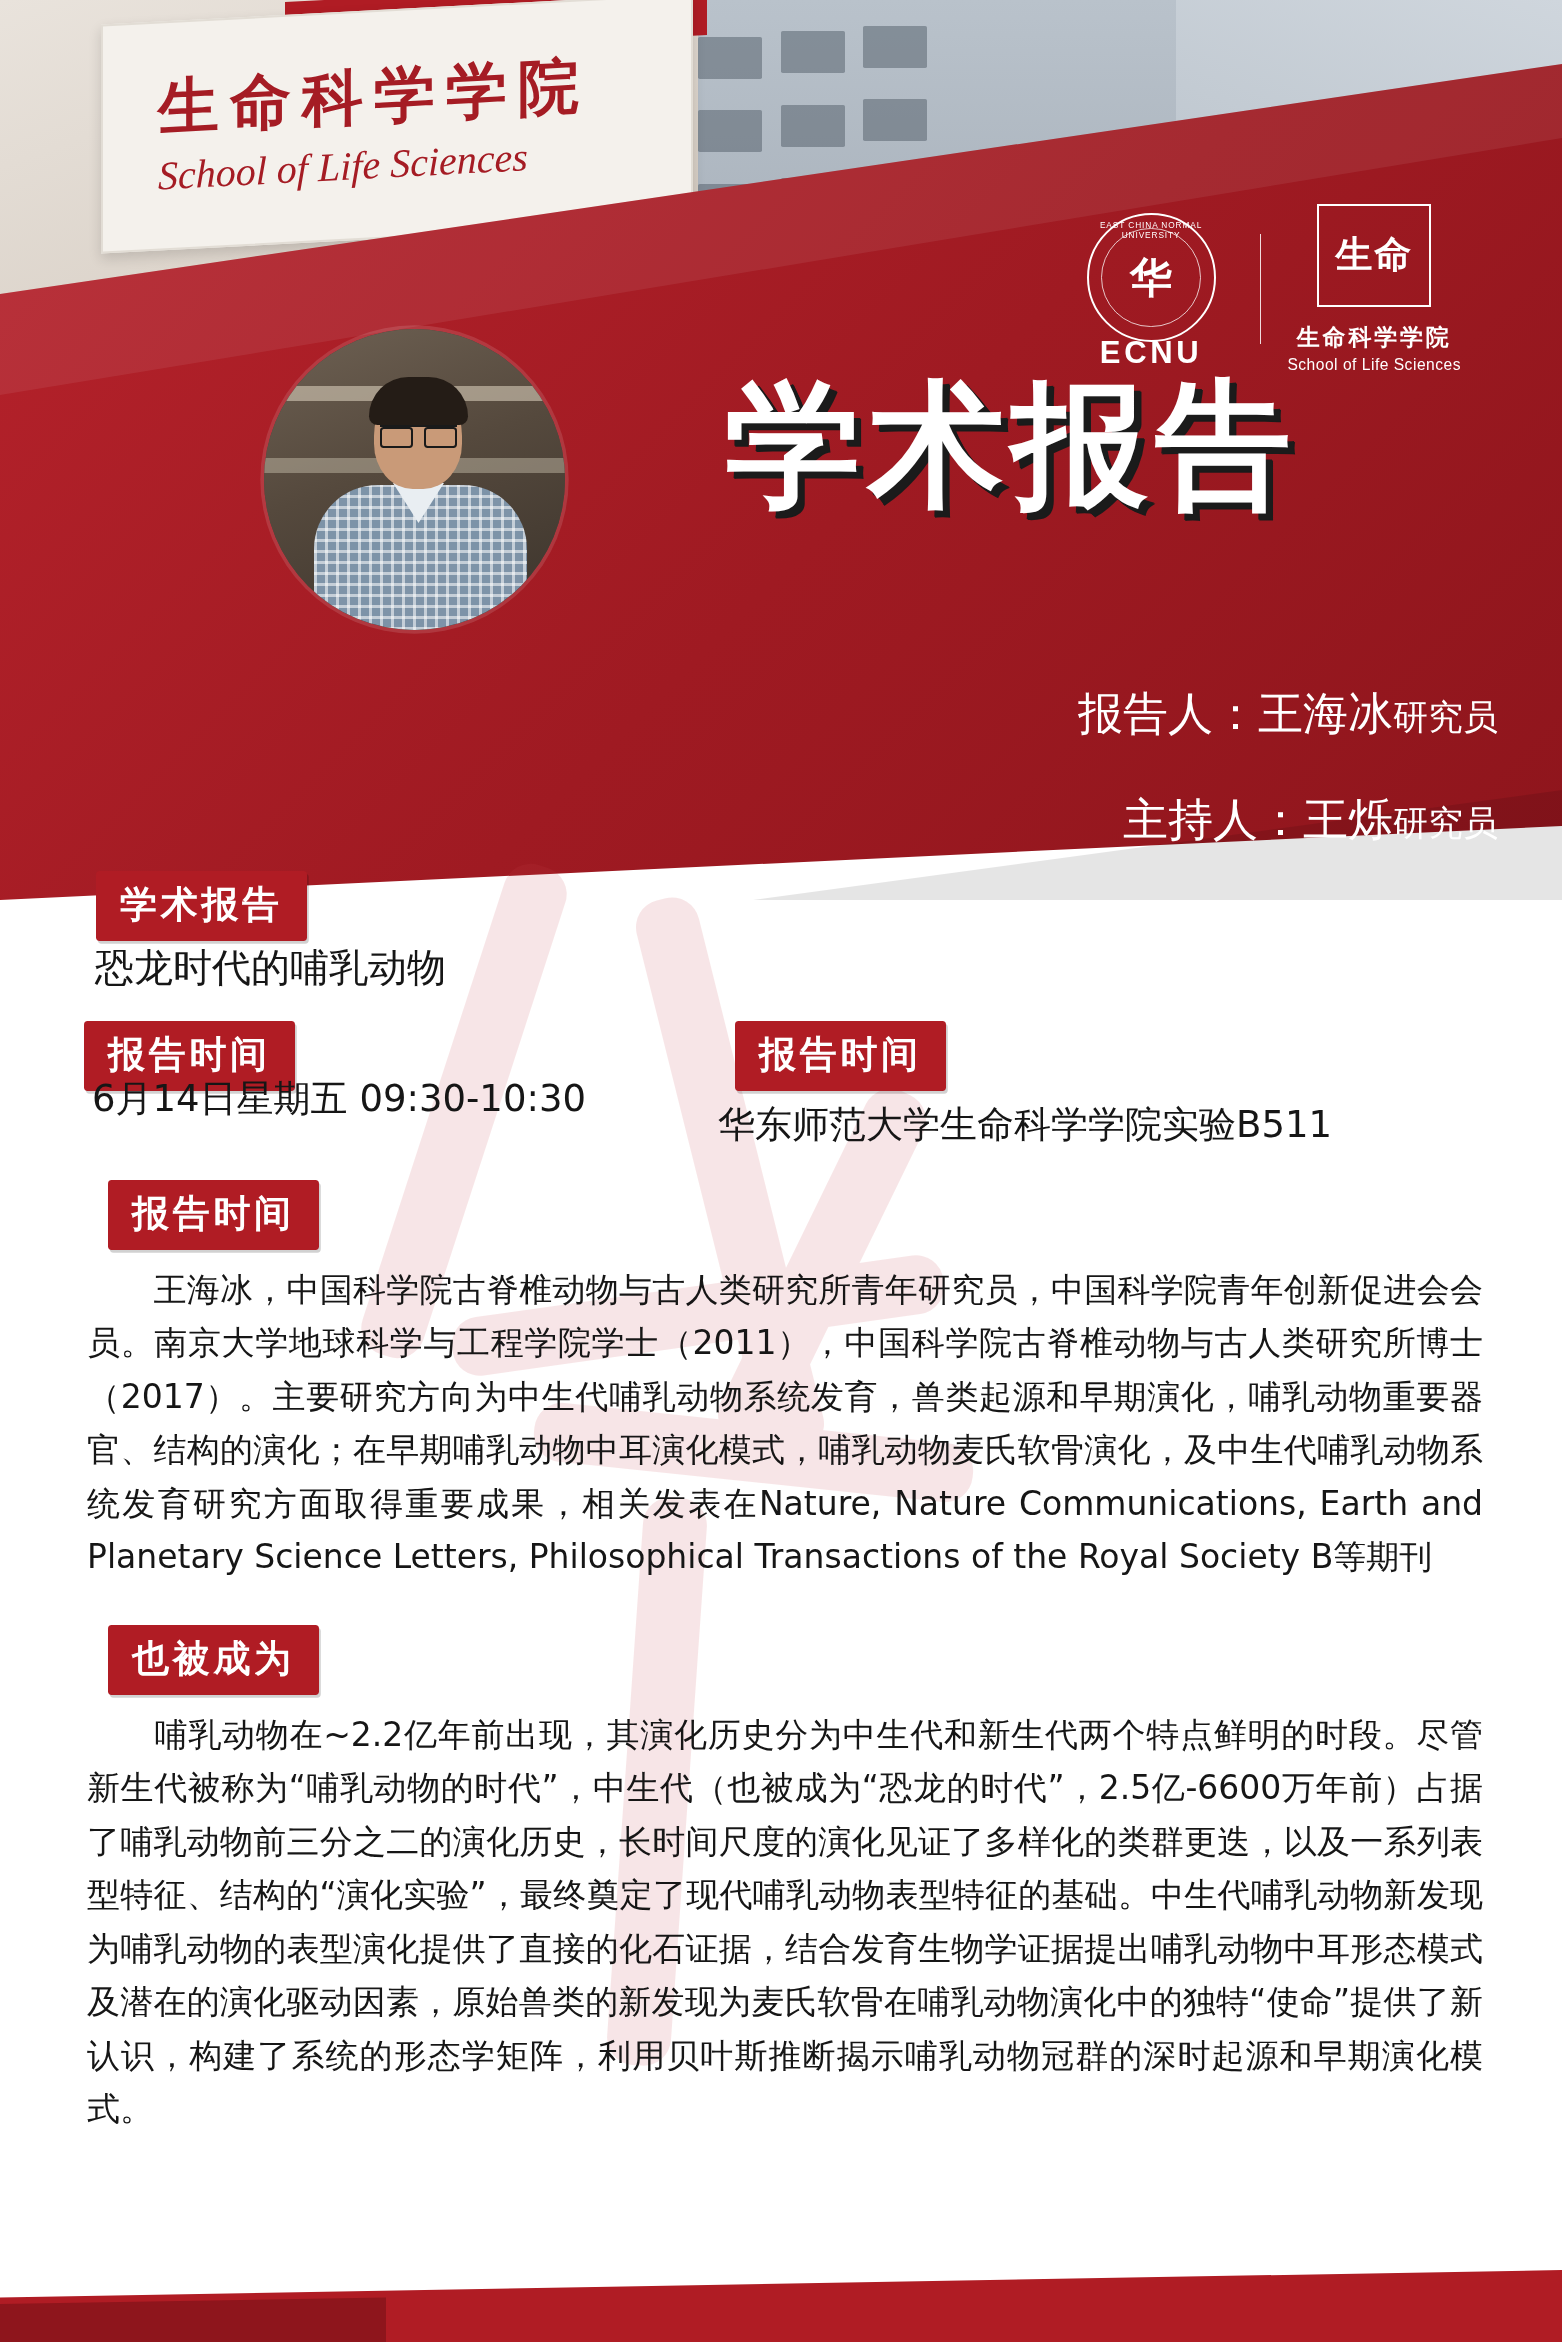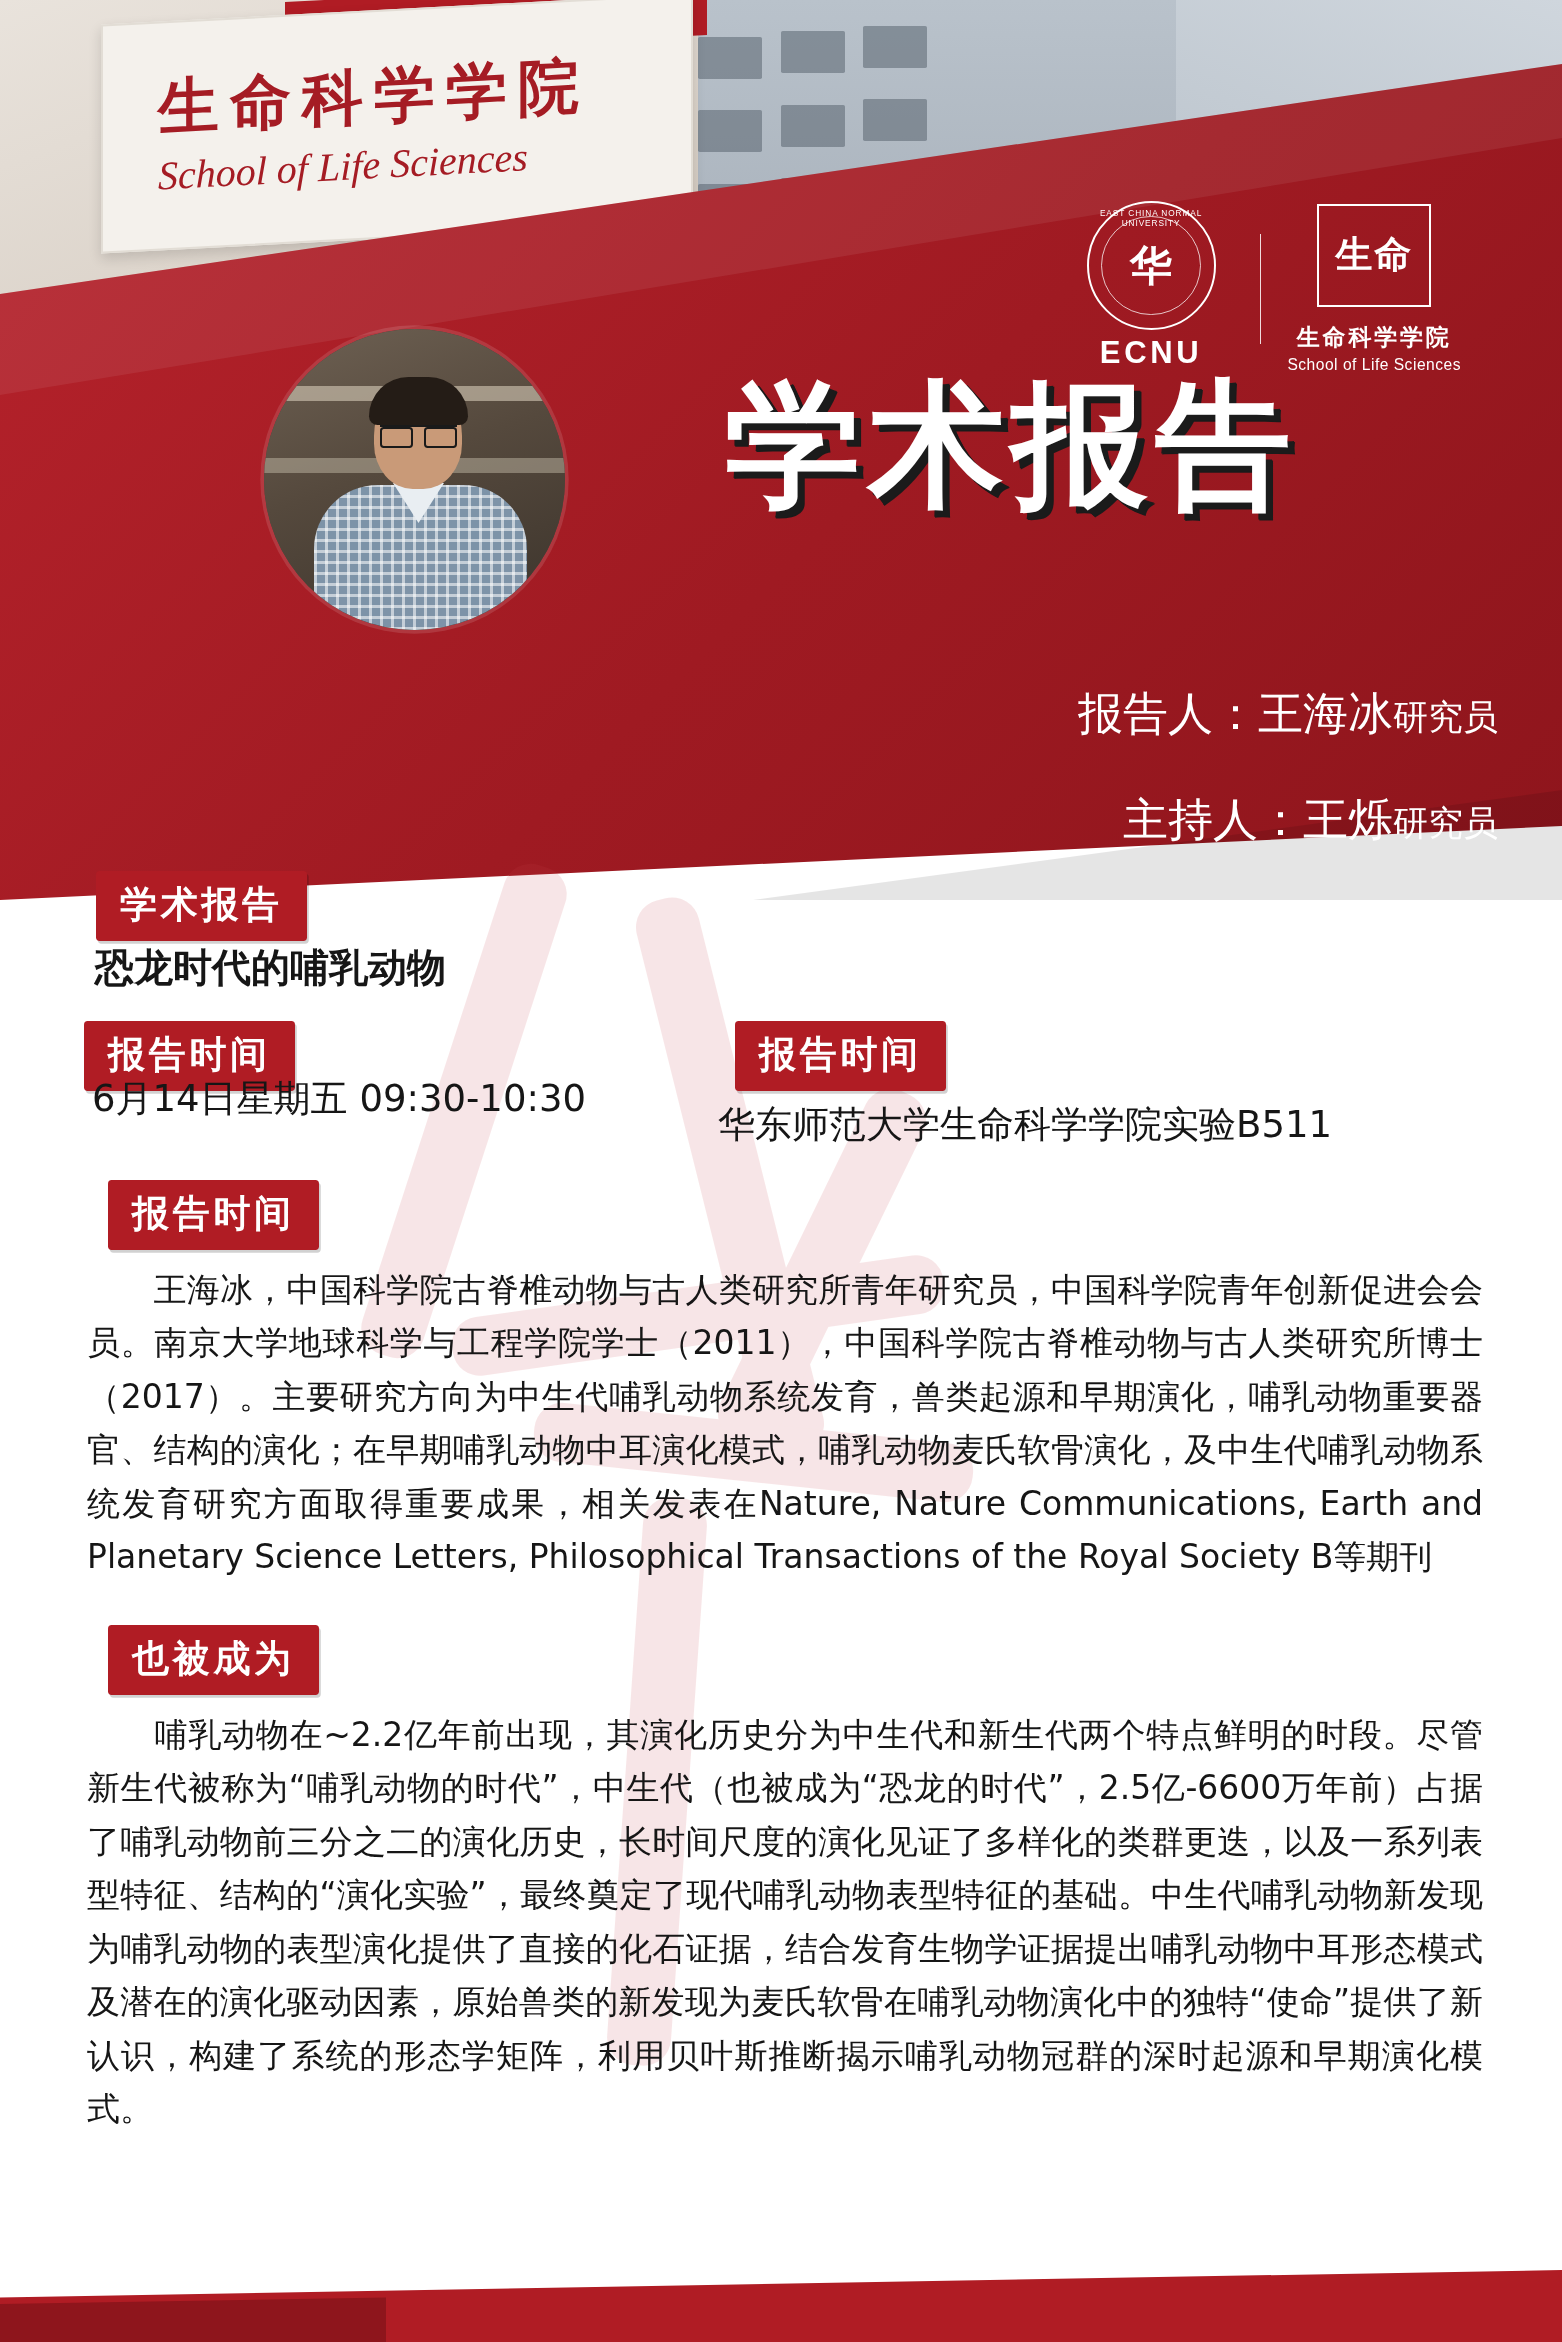--- a/index.html
+++ b/index.html
@@ -374,21 +374,21 @@
 </div>
 
 <div class="banner">
   <div class="banner-fill"></div>
   <div class="banner-accent"></div>
   <div class="banner-dark"></div>
 </div>
 
 <div class="logo-row">
   <div style="position:relative; width:165px; height:184px;">
-    <div class="logo-seal" style="margin:4px auto;">
+    <div class="logo-seal" style="margin:16px auto;">
       <div class="ring"></div>
       <div class="ring2"></div>
       <div class="uniname">EAST CHINA NORMAL UNIVERSITY</div>
       <div class="glyph">华</div>
     </div>
     <div class="ecnu-text">ECNU</div>
   </div>
   <div class="logo-div"></div>
   <div class="logo-right">
     <div class="seal-box">生命</div>
@@ -420,21 +420,21 @@
 <div class="watermark">
   <div class="wm-stroke" style="left:37px;  top:0;    width:64px;  height:514px; transform:rotate(18deg);"></div>
   <div class="wm-stroke" style="left:303px; top:37px; width:64px;  height:569px; transform:rotate(-14deg);"></div>
   <div class="wm-stroke" style="left:55px;  top:432px;width:496px; height:59px; transform:rotate(-8deg);"></div>
   <div class="wm-stroke" style="left:138px; top:569px;width:441px; height:59px; transform:rotate(6deg);"></div>
   <div class="wm-stroke" style="left:230px; top:643px;width:64px;  height:569px; transform:rotate(4deg);"></div>
   <div class="wm-stroke" style="left:395px; top:220px;width:64px;  height:386px; transform:rotate(26deg);"></div>
 </div>
 
 <div class="tag" style="left:96px; top:871px;">学术报告</div>
-<div class="body-text" style="left:95px; top:941px; font-size:39px; font-weight:bold;">恐龙时代的哺乳动物</div>
+<div class="body-text" style="left:95px; top:941px; font-size:39px; font-weight:normal;">恐龙时代的哺乳动物</div>
 
 <div class="tag" style="left:84px; top:1021px;">报告时间</div>
 <div class="body-text" style="left:92px; top:1074px; font-size:37px;">6月14日星期五 09:30-10:30</div>
 
 <div class="tag" style="left:735px; top:1021px;">报告时间</div>
 <div class="body-text" style="left:718px; top:1100px; font-size:37px;">华东师范大学生命科学学院实验B511</div>
 
 <div class="tag" style="left:108px; top:1180px;">报告时间</div>
 <div class="body-text" style="left:87px; top:1263px; width:1396px; font-size:33px; line-height:1.62; text-align:justify;">　　王海冰，中国科学院古脊椎动物与古人类研究所青年研究员，中国科学院青年创新促进会会员。南京大学地球科学与工程学院学士（2011），中国科学院古脊椎动物与古人类研究所博士（2017）。主要研究方向为中生代哺乳动物系统发育，兽类起源和早期演化，哺乳动物重要器官、结构的演化；在早期哺乳动物中耳演化模式，哺乳动物麦氏软骨演化，及中生代哺乳动物系统发育研究方面取得重要成果，相关发表在Nature, Nature Communications, Earth and Planetary Science Letters, Philosophical Transactions of the Royal Society B等期刊</div>
 

